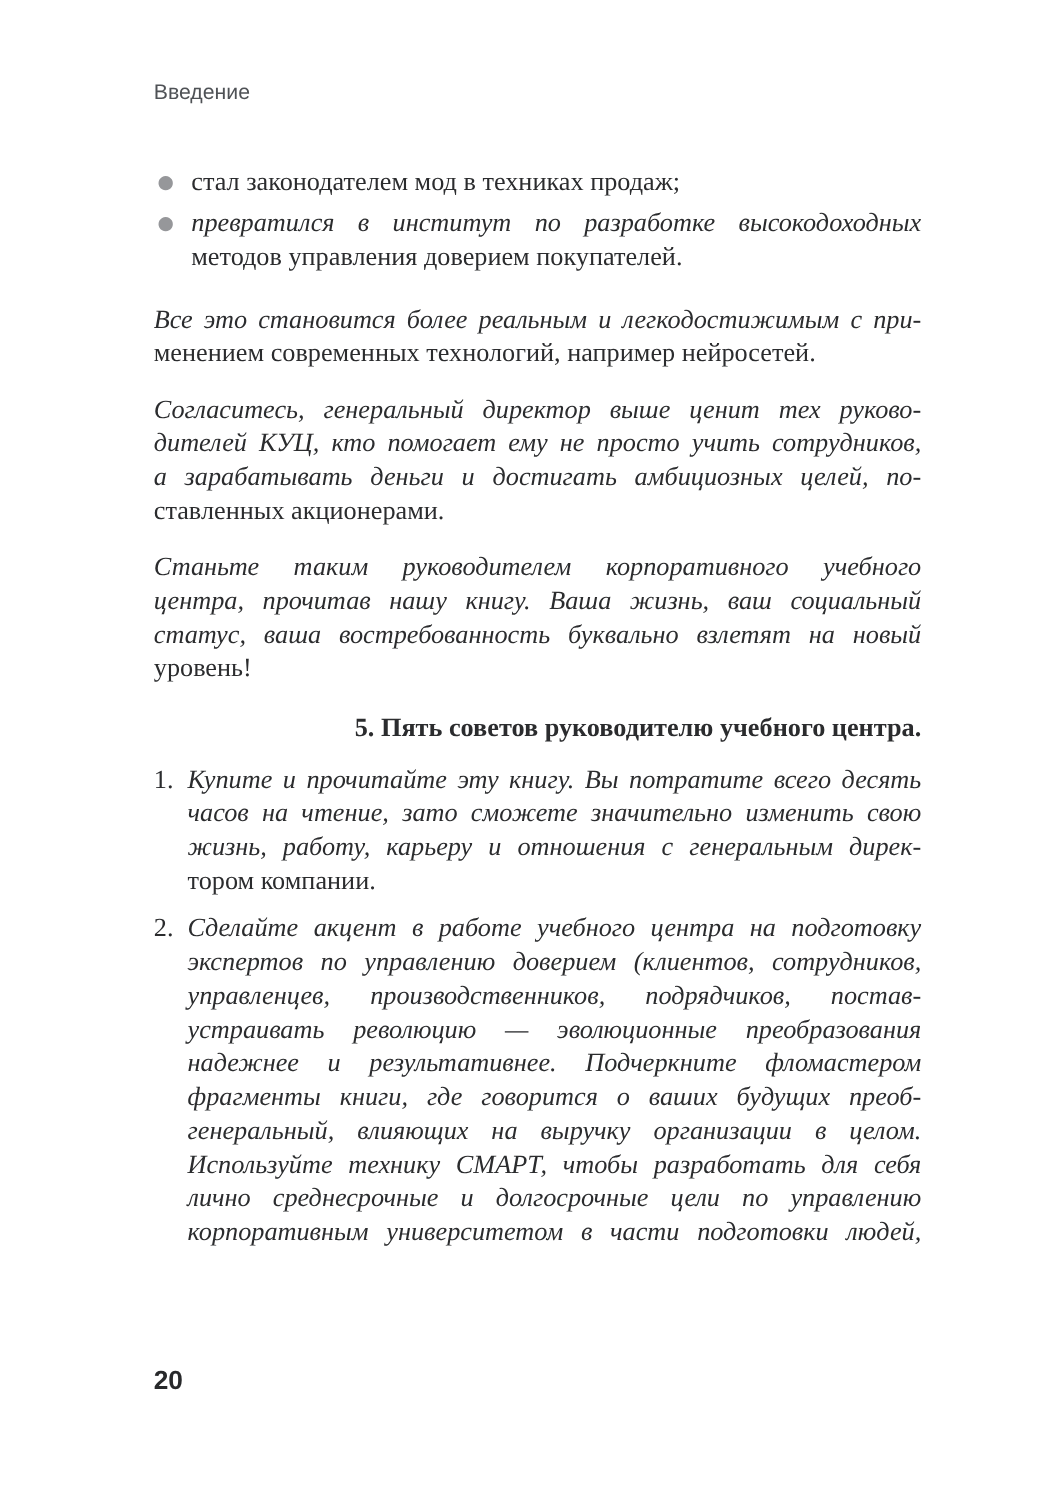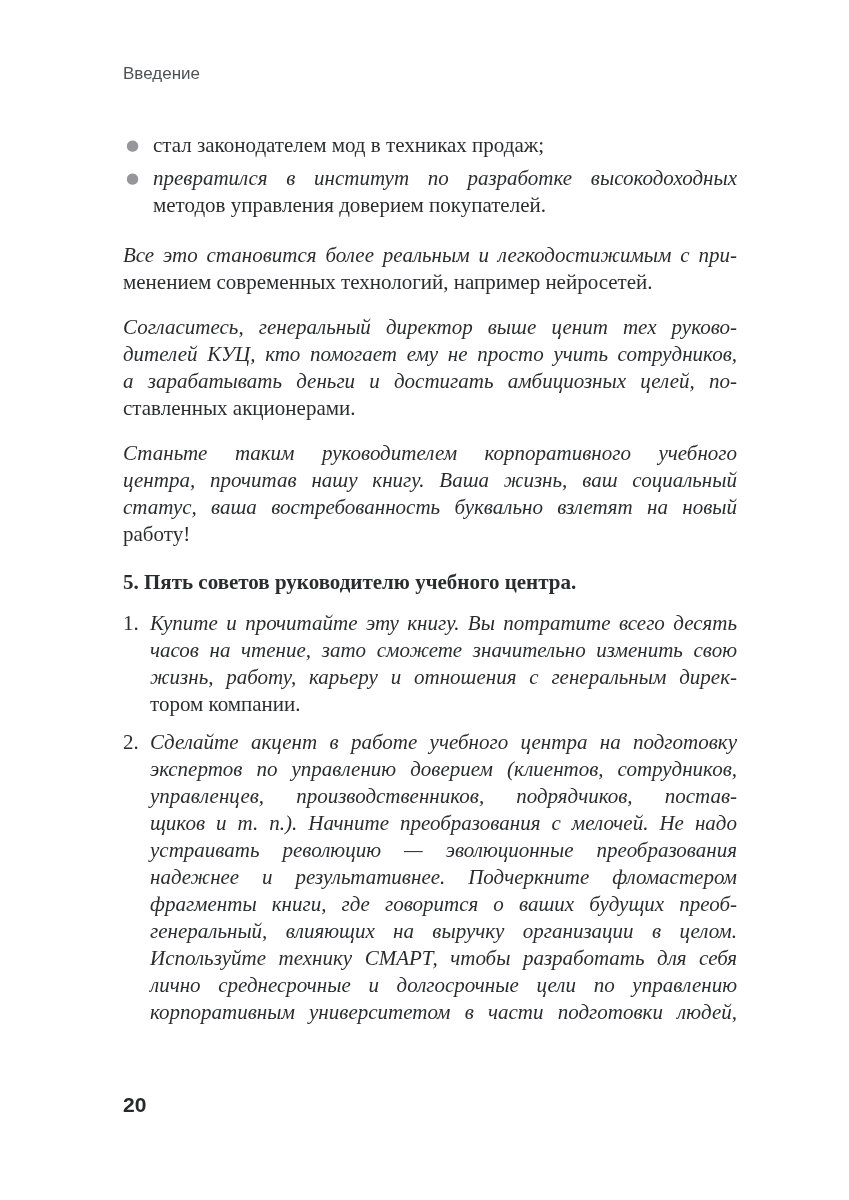--- a/index.html
+++ b/index.html
@@ -54,21 +54,21 @@
   
   .para { margin-top: 18px; }
   .para-first { margin-top: 23px; }
 
   .section-heading {
     margin-top: 21px;
     font-size: 21px;
     line-height: 27px;
     font-weight: bold;
     color: #2b2c2e;
-    text-align: left;
+    text-align: right;
   }
 
   .numbered { margin-top: 14px; }
   .numbered .l-item + .l-item { margin-top: 11px; }
 
   .page-number {
     position: absolute;
     left: 123px;
     top: 1091px;
     font-family: "Liberation Sans", sans-serif;
@@ -111,42 +111,41 @@
         <div class="jl">Согласитесь, генеральный директор выше ценит тех руково-</div>
         <div class="jl">дителей КУЦ, кто помогает ему не просто учить сотрудников,</div>
         <div class="jl">а зарабатывать деньги и достигать амбициозных целей, по-</div>
         <div class="ll">ставленных акционерами.</div>
       </div>
 
     <div class="para lines body-text">
         <div class="jl">Станьте таким руководителем корпоративного учебного</div>
         <div class="jl">центра, прочитав нашу книгу. Ваша жизнь, ваш социальный</div>
         <div class="jl">статус, ваша востребованность буквально взлетят на новый</div>
-        <div class="ll">работу!</div>
+        <div class="ll">уровень!</div>
       </div>
 
     <div class="section-heading">5. Пять советов руководителю учебного центра.</div>
 
     <div class="list numbered body-text">
         <div class="l-item">
           <span class="marker">1.</span>
           <div class="lines">
             <div class="jl">Купите и прочитайте эту книгу. Вы потратите всего десять</div>
             <div class="jl">часов на чтение, зато сможете значительно изменить свою</div>
             <div class="jl">жизнь, работу, карьеру и отношения с генеральным дирек-</div>
             <div class="ll">тором компании.</div>
           </div>
         </div>
         <div class="l-item">
           <span class="marker">2.</span>
           <div class="lines">
             <div class="jl">Сделайте акцент в работе учебного центра на подготовку</div>
             <div class="jl">экспертов по управлению доверием (клиентов, сотрудников,</div>
             <div class="jl">управленцев, производственников, подрядчиков, постав-</div>
-            <div class="jl">щиков и т. п.). Начните преобразования с мелочей. Не надо</div>
             <div class="jl">устраивать революцию — эволюционные преобразования</div>
             <div class="jl">надежнее и результативнее. Подчеркните фломастером</div>
             <div class="jl">фрагменты книги, где говорится о ваших будущих преоб-</div>
             <div class="jl">генеральный, влияющих на выручку организации в целом.</div>
             <div class="jl">Используйте технику СМАРТ, чтобы разработать для себя</div>
             <div class="jl">лично среднесрочные и долгосрочные цели по управлению</div>
             <div class="jl">корпоративным университетом в части подготовки людей,</div>
           </div>
         </div>
       </div>

